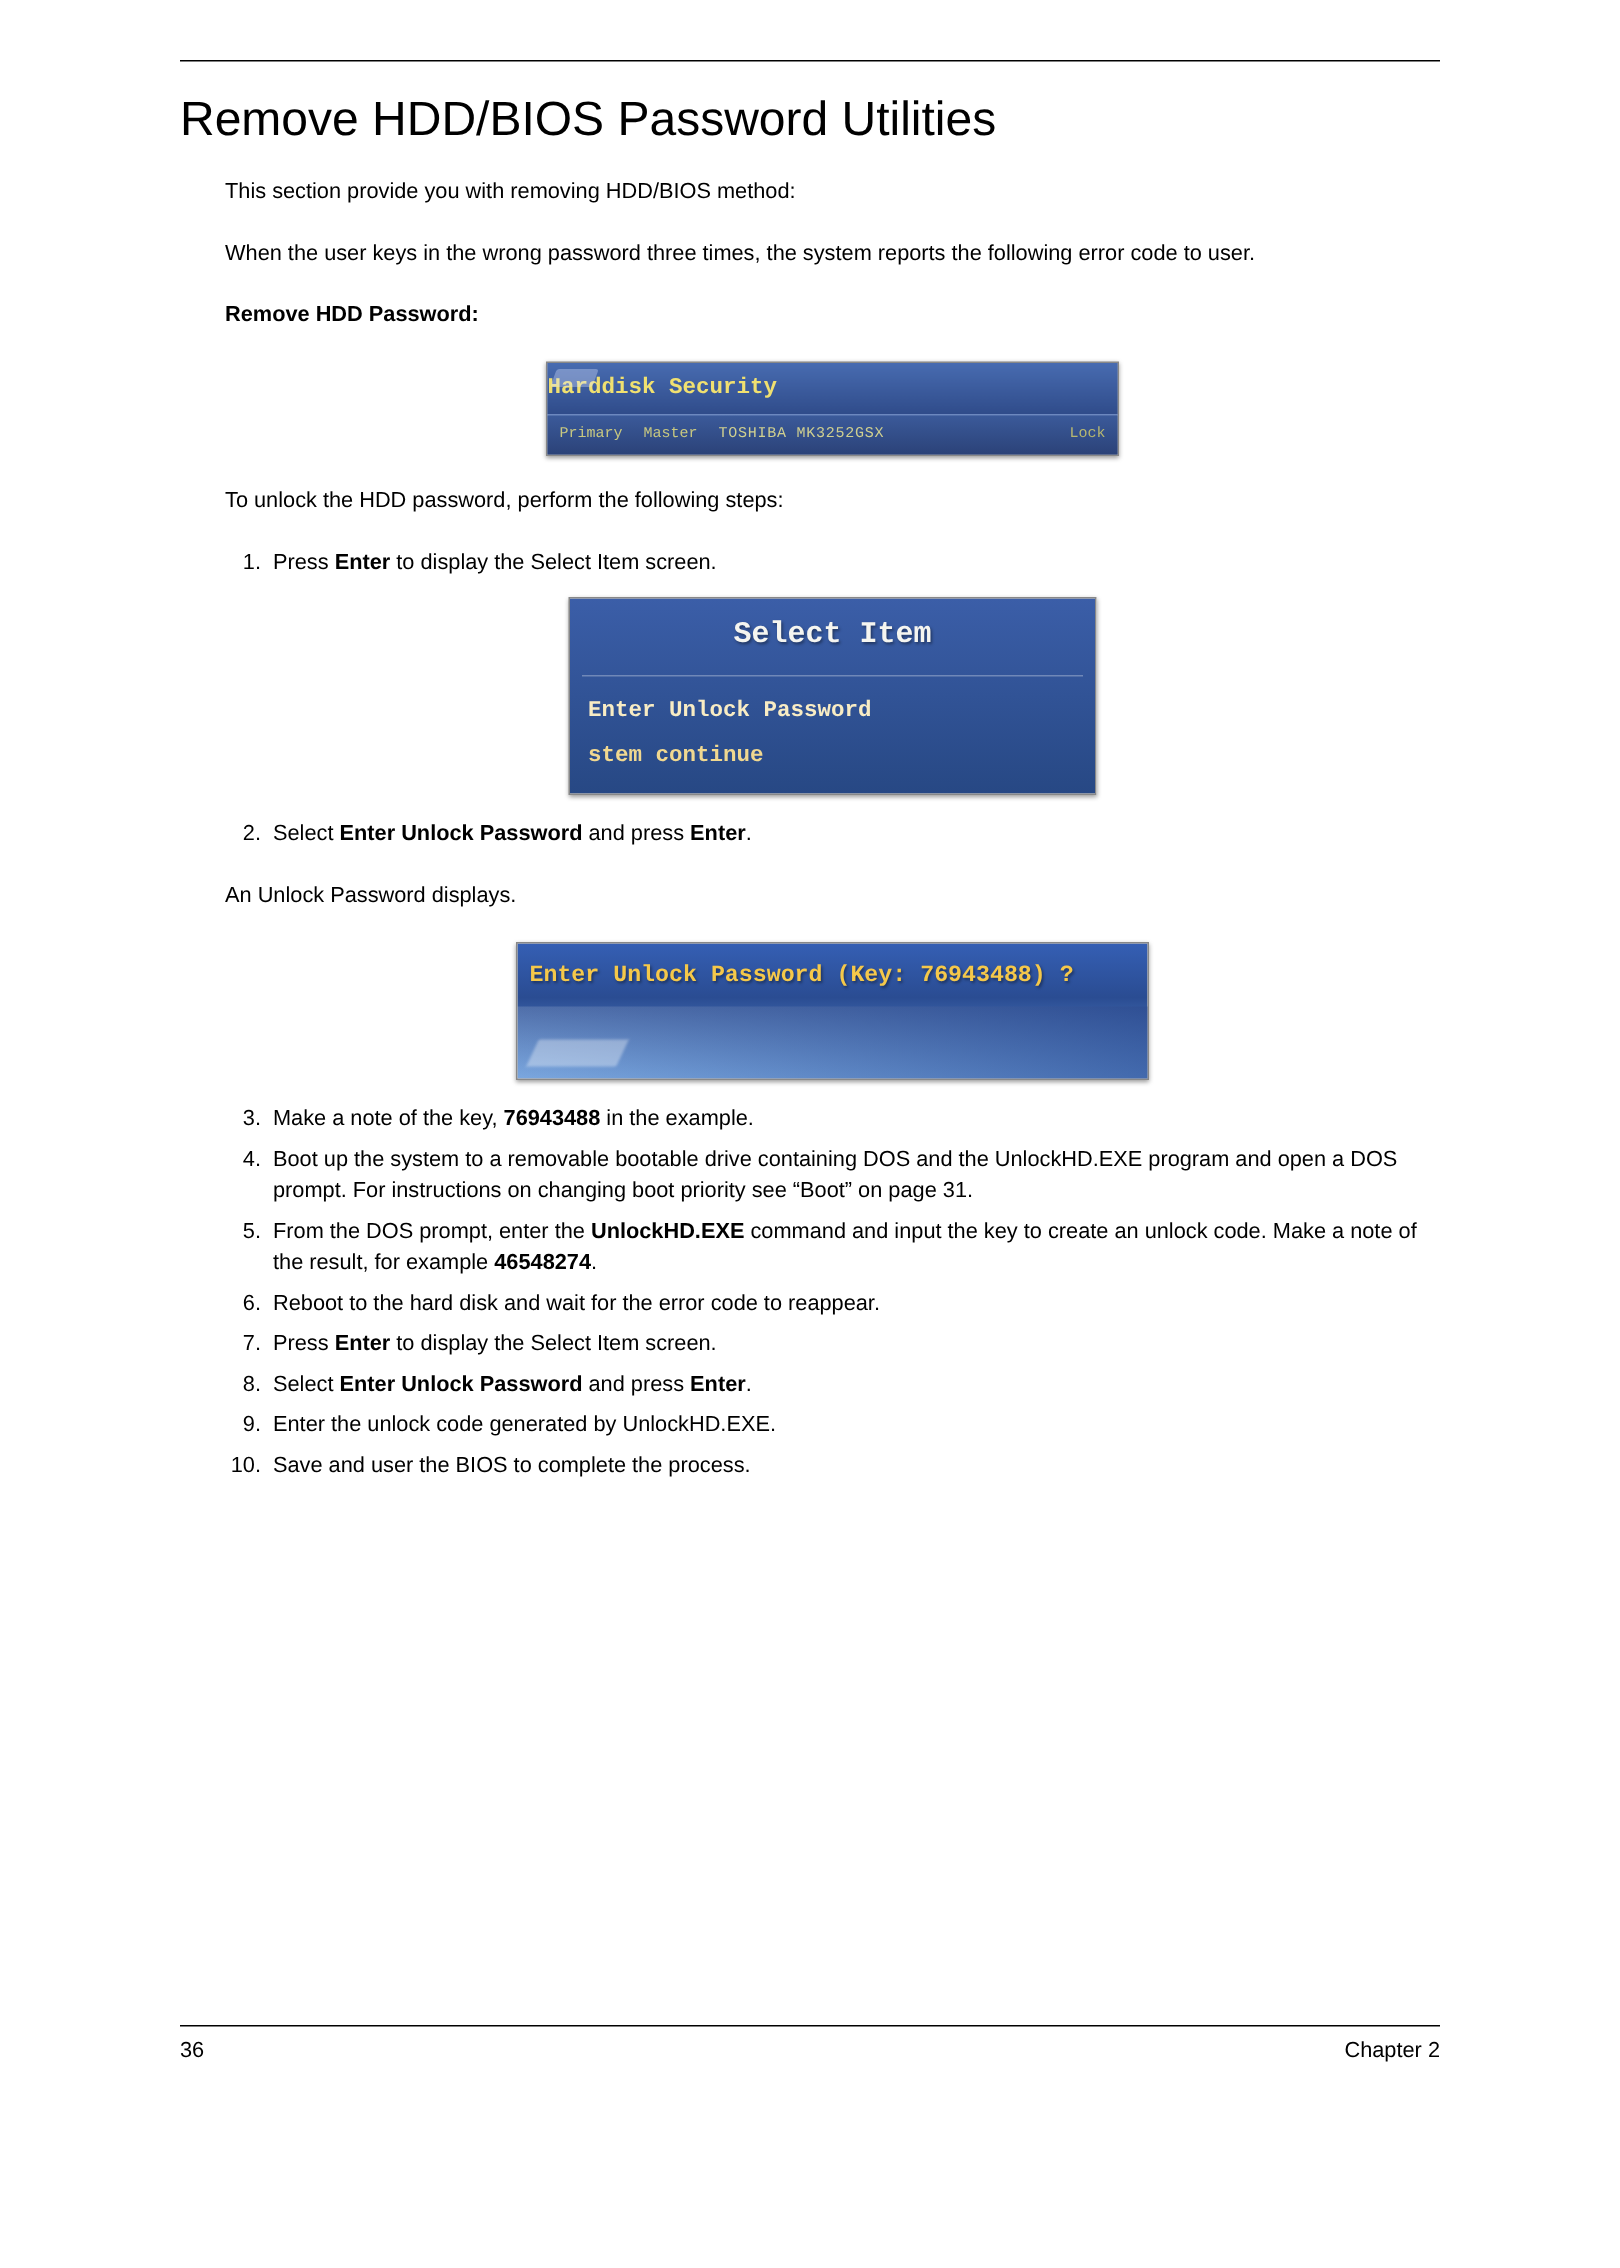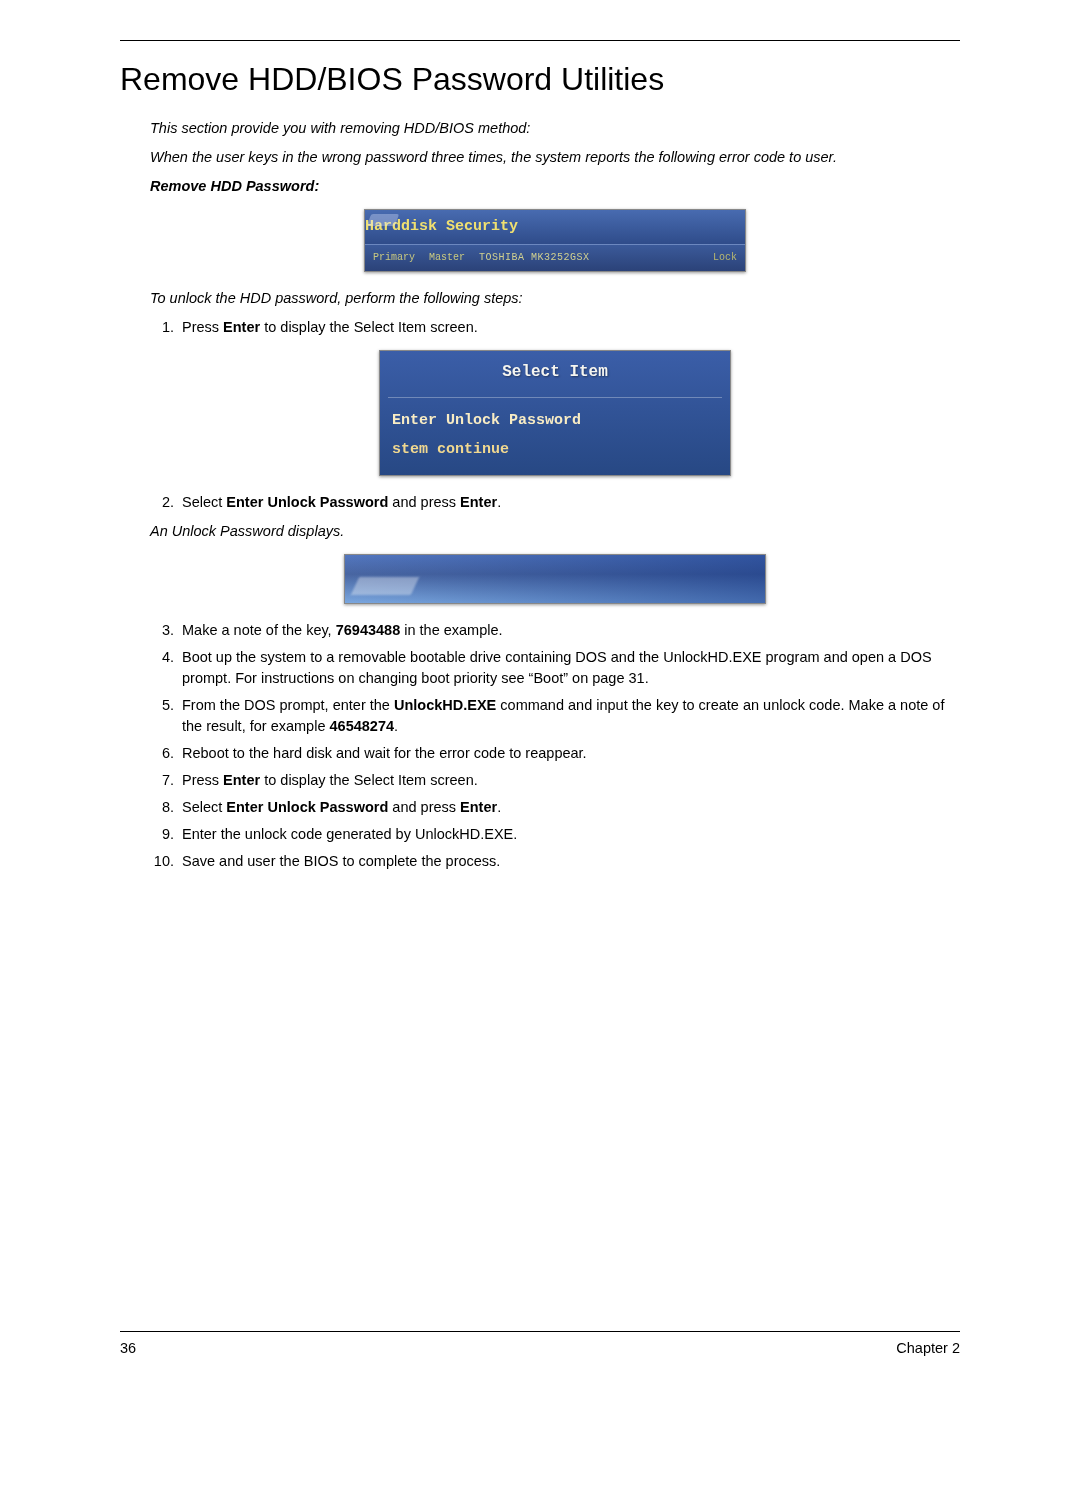--- a/index.html
+++ b/index.html
@@ -28,22 +28,21 @@
     font-size: 32px;
     margin: 10px 0 20px 0;
     letter-spacing: 0px;
   }
   .body-indent {
     margin-left: 30px;
     font-size: 14.5px;
     line-height: 1.45;
   }
   .para {
-    margin: 8px 0;
-    font-style: italic;
+    margin: 20px 0;
   }
   .bold {
     font-weight: bold;
   }
   ol.steps {
     margin: 8px 0 8px 0;
     padding-left: 28px;
   }
   ol.steps li {
     margin: 6px 0;
@@ -101,21 +100,21 @@
     border: 1px solid #888;
     box-shadow: 0 1px 3px rgba(0,0,0,0.4);
     padding: 10px 0 6px 0;
     font-family: "Courier New", monospace;
     color: #f0ddb0;
     position: relative;
   }
   .bios-box2 .title {
     text-align: center;
     color: #f5f5f0;
-    font-size: 16px;
+    font-size: 20px;
     font-weight: bold;
     margin-bottom: 12px;
     text-shadow: 1px 1px 2px rgba(0,0,0,0.4);
   }
   .bios-box2 .line {
     height:1px;
     background: rgba(255,255,255,0.3);
     margin: 0 8px 8px 8px;
   }
   .bios-box2 .opt {
@@ -157,21 +156,21 @@
     position:absolute;
     left:10px; bottom:8px;
     width:60px; height:18px;
     background: rgba(255,255,255,0.35);
     transform: skew(-25deg);
     filter: blur(1px);
   }
   
   .page-footer {
     position: absolute;
-    bottom: 44px;
+    bottom: 25px;
     left: 30px;
     right: 30px;
   }
   .page-footer .rule {
     border: none;
     border-top: 1px solid #000;
     margin: 0 0 8px 0;
   }
   .page-footer .row {
     display: flex;
@@ -232,20 +231,23 @@
     <ol class="steps" start="2">
       <li>
         <span>Select </span><span class="bold">Enter Unlock Password</span><span> and press </span><span class="bold">Enter</span><span>.</span>
       </li>
     </ol>
 
     <div class="para">An Unlock Password displays.</div>
 
     <div class="figure fig-center">
       <div class="bios-box3">
+        <div class="prompt">
+          <span>Enter Unlock  Password (Key: </span><span>76943488</span><span>) ?</span>
+        </div>
         <div class="space"></div>
       </div>
     </div>
 
     <ol class="steps" start="3">
       <li>
         <span>Make a note of the key, </span><span class="bold">76943488</span><span> in the example.</span>
       </li>
       <li>Boot up the system to a removable bootable drive containing DOS and the UnlockHD.EXE program and open a DOS prompt. For instructions on changing boot priority see “Boot” on page 31.</li>
       <li>

